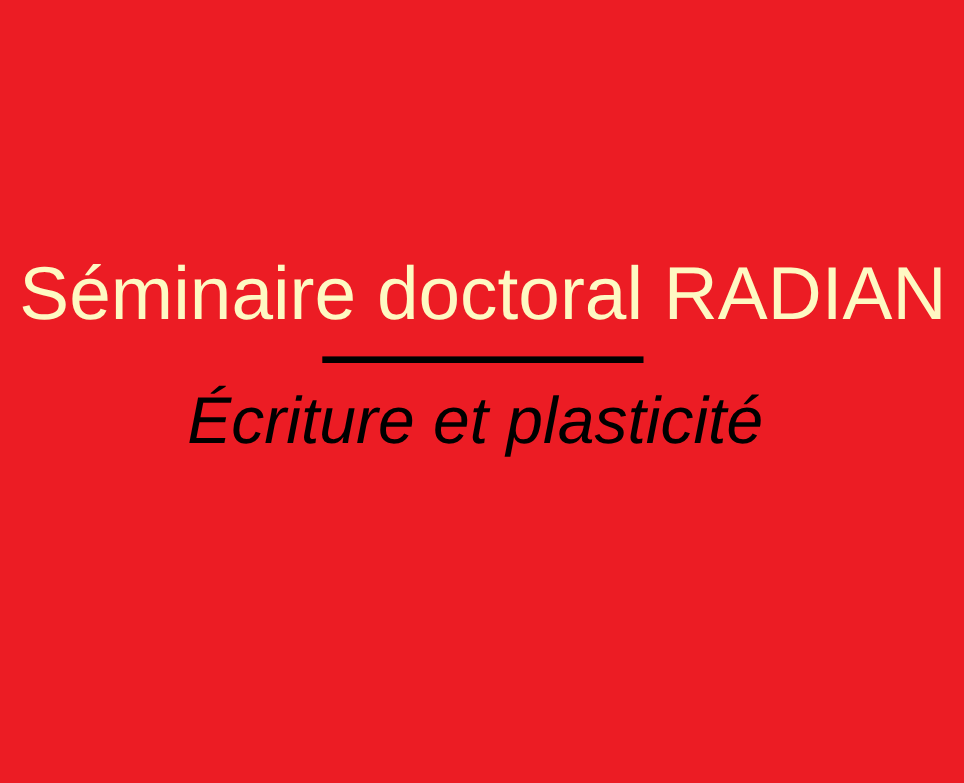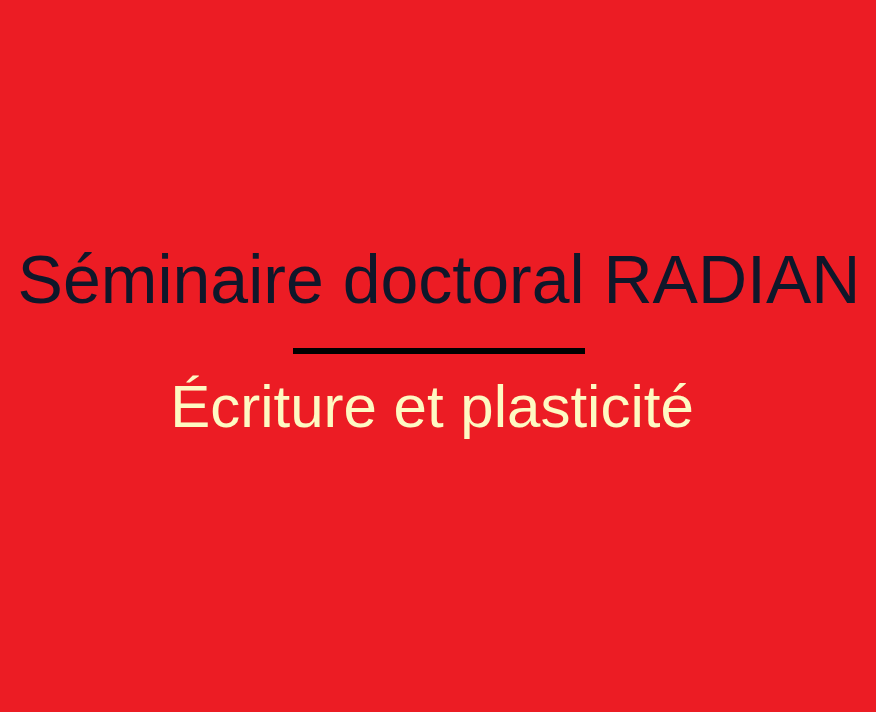--- a/index.html
+++ b/index.html
@@ -33,23 +33,23 @@
     left: 0;
     top: 228px;
     width: 876px;
     display: flex;
     flex-direction: column;
     align-items: center;
   }
 
   .slide-title {
     display: block;
-    margin: 12px;
+    margin: 0;
     padding: 0;
-    color: #0f172a;
+    color: #fef9c3;
     font-family: "Liberation Sans", "DejaVu Sans", sans-serif;
     font-size: 68px;
     font-weight: 400;
     line-height: 78px;
     letter-spacing: 0px;
     white-space: nowrap;
     text-align: center;
     transform: translateX(1px);
   }
 
@@ -68,29 +68,30 @@
     background: #000000;
     border: 0;
     margin: 0;
     transform: translateX(1px);
   }
 
   .slide-subtitle {
     display: block;
     margin: 0;
     padding: 0;
-    color: #fef9c3;
+    color: #000000;
     font-family: "Liberation Sans", "DejaVu Sans", sans-serif;
     font-size: 60px;
     font-weight: 400;
     line-height: 70px;
     letter-spacing: 0px;
     white-space: nowrap;
     text-align: center;
     transform: translateX(-6px);
+    font-style: italic;
   }
 </style>
 </head>
 <body>
 
 <div class="slide">
 
   <div class="content-block">
 
     <h1 class="slide-title">Séminaire doctoral RADIAN</h1>

